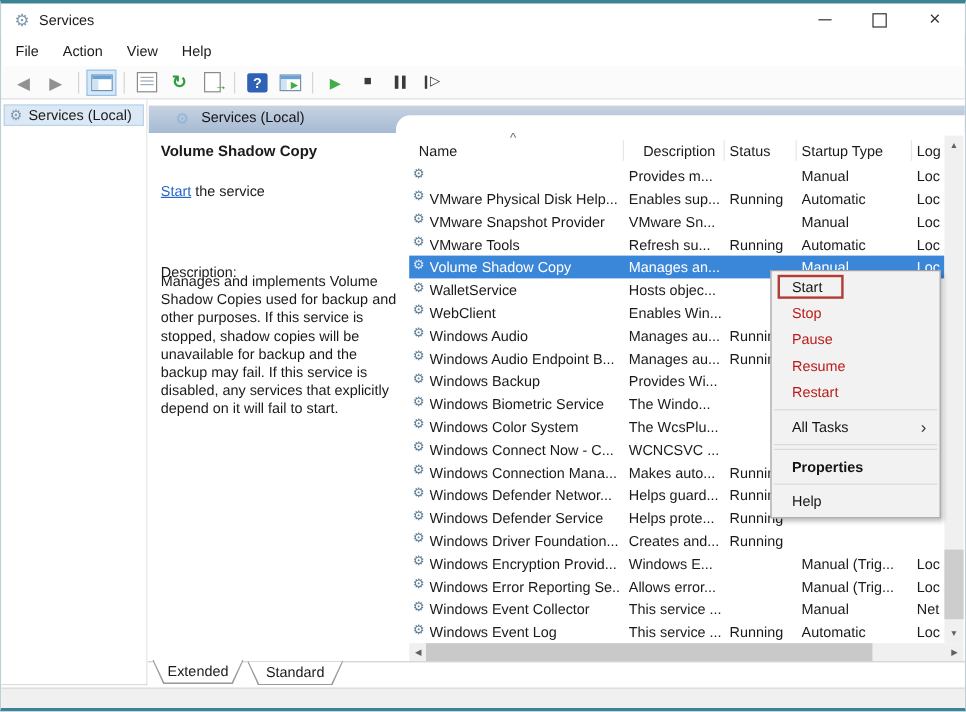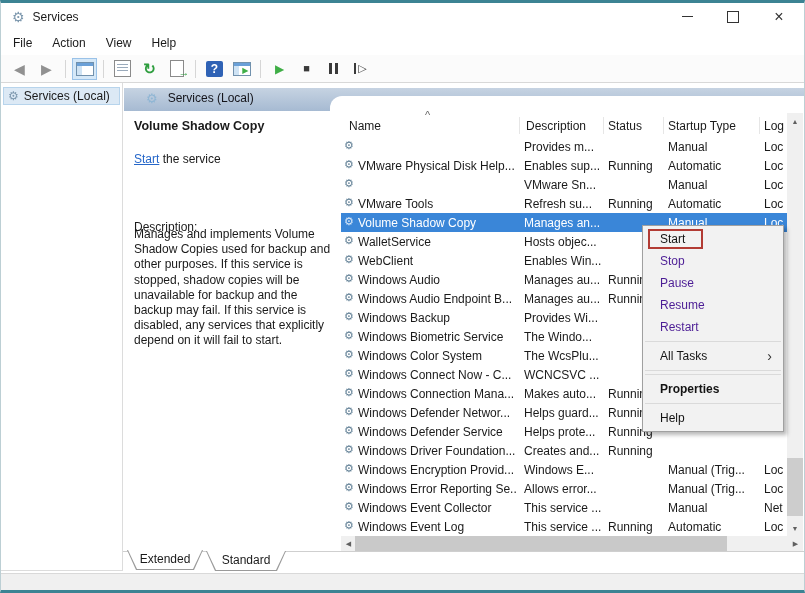--- a/index.html
+++ b/index.html
@@ -83,21 +83,21 @@
   .vsb .down{bottom:0;}
   .vsb .thumb{position:absolute;left:0;top:345px;width:16px;height:58px;background:#cdcdcd;}
   .hsb{position:absolute;left:0;top:425px;width:462px;height:15px;background:#f0f0f0;}
   .hsb .sb-btn{position:absolute;top:0;width:15px;height:15px;display:flex;align-items:center;justify-content:center;color:#606060;font-size:7px;}
   .hsb .left{left:0;}
   .hsb .right{right:0;}
   .hsb .thumb{position:absolute;left:14px;top:0;width:372px;height:15px;background:#c9c9c9;}
   
   .cmenu{position:absolute;left:641px;top:222px;width:142px;box-sizing:border-box;background:#f2f2f2;border:1px solid #a0a0a0;box-shadow:3px 3px 4px rgba(0,0,0,.28);padding:2px 0;z-index:40;font-size:12px;}
   .cm-item{height:22px;line-height:22px;padding-left:17px;position:relative;color:#141414;}
-  .cm-item.disabled{color:#4c1d95;}
+  .cm-item.disabled{color:#b91c1c;}
   .cm-item.bold{font-weight:bold;}
   .cm-sub{position:absolute;right:11px;top:0;font-size:14px;color:#333;}
   .cm-sep{height:1px;background:#dadada;margin:3px 2px;}
   .cm-annot{position:absolute;left:5px;top:1px;width:55px;height:20px;border:2px solid #b23b34;box-sizing:border-box;}
   
   .tabs-line{position:absolute;left:122px;top:548px;width:683px;height:1px;background:#cfcfcf;z-index:4;}
   .tab{position:absolute;height:20px;z-index:5;}
   .tab .shape{position:absolute;inset:0;background:#9a9a9a;clip-path:polygon(0 0,100% 0,calc(100% - 9px) 100%,9px 100%);}
   .tab .inner{position:absolute;left:1px;right:1px;top:0;bottom:1px;background:#fff;clip-path:polygon(0 0,100% 0,calc(100% - 9px) 100%,9px 100%);display:flex;align-items:flex-start;justify-content:center;font-size:12px;padding-top:2px;}
   .tab.active{top:547px;}
@@ -205,21 +205,21 @@
     <div class="info-title">Volume Shadow Copy</div>
     <div class="info-action"><span class="link">Start</span><span> the service</span></div>
     <div class="info-desc-label">Description:</div>
     <div class="info-desc">Manages and implements Volume Shadow Copies used for backup and other purposes. If this service is stopped, shadow copies will be unavailable for backup and the backup may fail. If this service is disabled, any services that explicitly depend on it will fail to start.</div>
   </div>
 
   <div class="list">
     <div class="cols">
       <span class="sort-caret">^</span>
     <span class="col" style="left: 8px;">Name</span>
-        <span class="col" style="left: 185px;">Description</span>
+        <span class="col" style="left: 195px;">Description</span>
         <span class="col" style="left: 267px;">Status</span>
         <span class="col" style="left: 327px;">Startup Type</span>
         <span class="col" style="left: 423px;">Log</span>
         <span class="col-div" style="left: 178px;"></span>
         <span class="col-div" style="left: 262px;"></span>
         <span class="col-div" style="left: 322px;"></span>
         <span class="col-div" style="left: 418px;"></span>
       </div>
     <div class="rows">
         <div class="lrow" style="top: 0px;">
@@ -232,20 +232,21 @@
         <div class="lrow" style="top: 19px;">
           <span class="gear">⚙</span>
           <span class="fld f-name">VMware Physical Disk Help...</span>
           <span class="fld f-desc">Enables sup...</span>
           <span class="fld f-status">Running</span>
           <span class="fld f-startup">Automatic</span>
           <span class="fld f-log">Loc</span>
         </div>
         <div class="lrow" style="top: 38px;">
           <span class="gear">⚙</span>
+          <span class="fld f-name">VMware Snapshot Provider</span>
           <span class="fld f-desc">VMware Sn...</span>
           <span class="fld f-status"></span>
           <span class="fld f-startup">Manual</span>
           <span class="fld f-log">Loc</span>
         </div>
         <div class="lrow" style="top: 57px;">
           <span class="gear">⚙</span>
           <span class="fld f-name">VMware Tools</span>
           <span class="fld f-desc">Refresh su...</span>
           <span class="fld f-status">Running</span>

